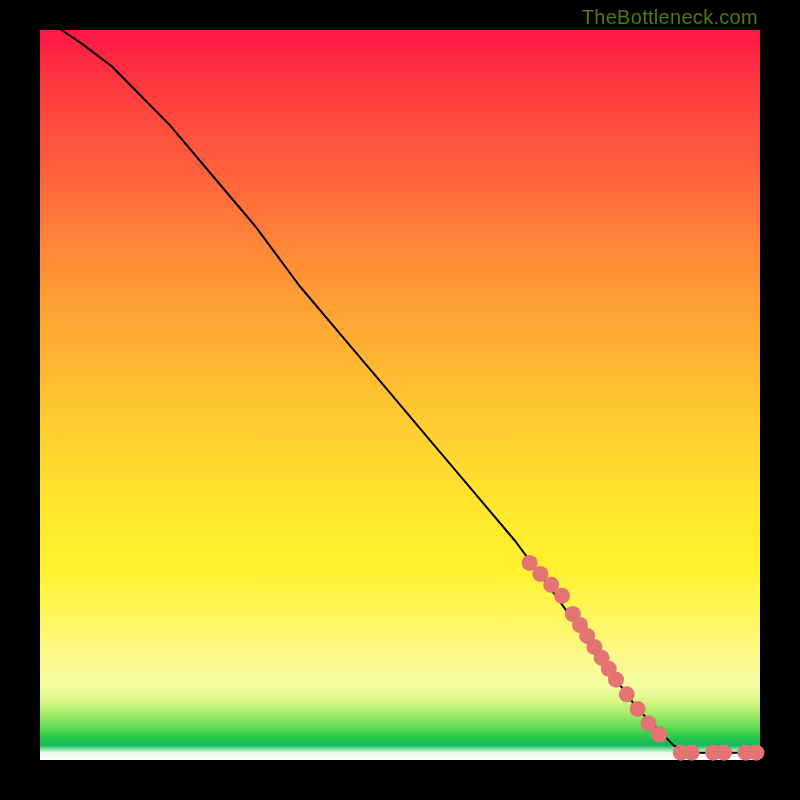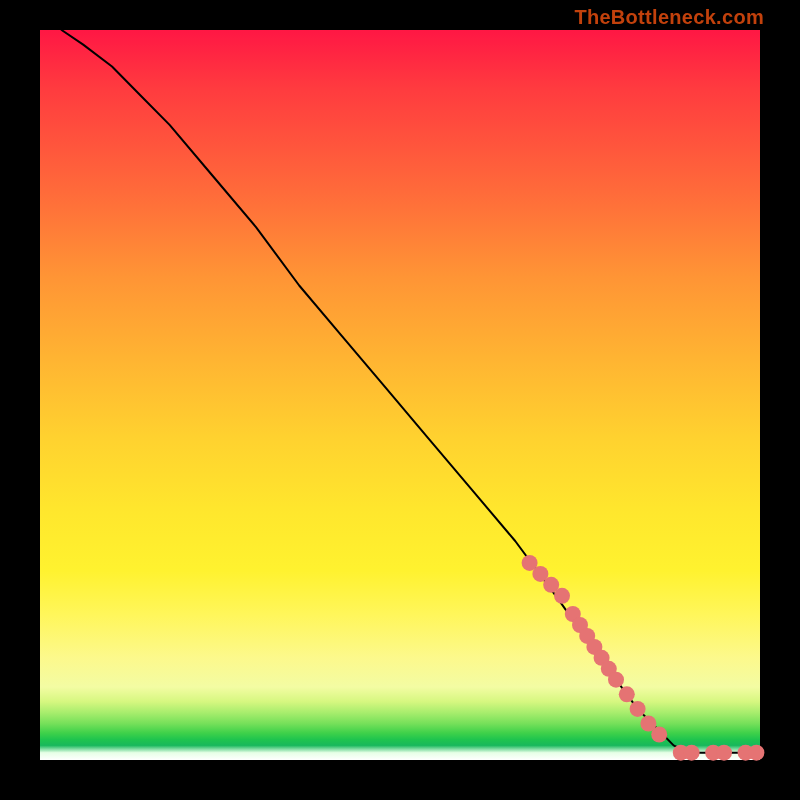--- a/index.html
+++ b/index.html
@@ -43,25 +43,24 @@
       #3fd14a 96.3%,
       #1fc44e 97.2%,
       #17b85c 98%,
       #e6ffe6 99%,
       #ffffff 100%
     );
   }
   .attribution {
     position: absolute;
     top: 6px;
-    right: 36px;
-    color: #c2410c;
+    right: 42px;
+    color: #4d7c0f;
     font-size: 20px;
     letter-spacing: 0.3px;
-    font-weight: bold;
   }
   svg.overlay {
     position: absolute;
     left: 0;
     top: 0;
     width: 720px;
     height: 730px;
     overflow: visible;
   }
   .curve {

